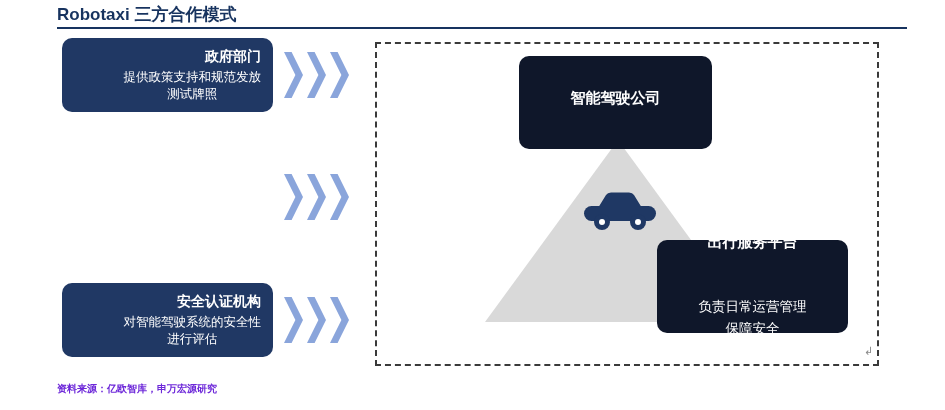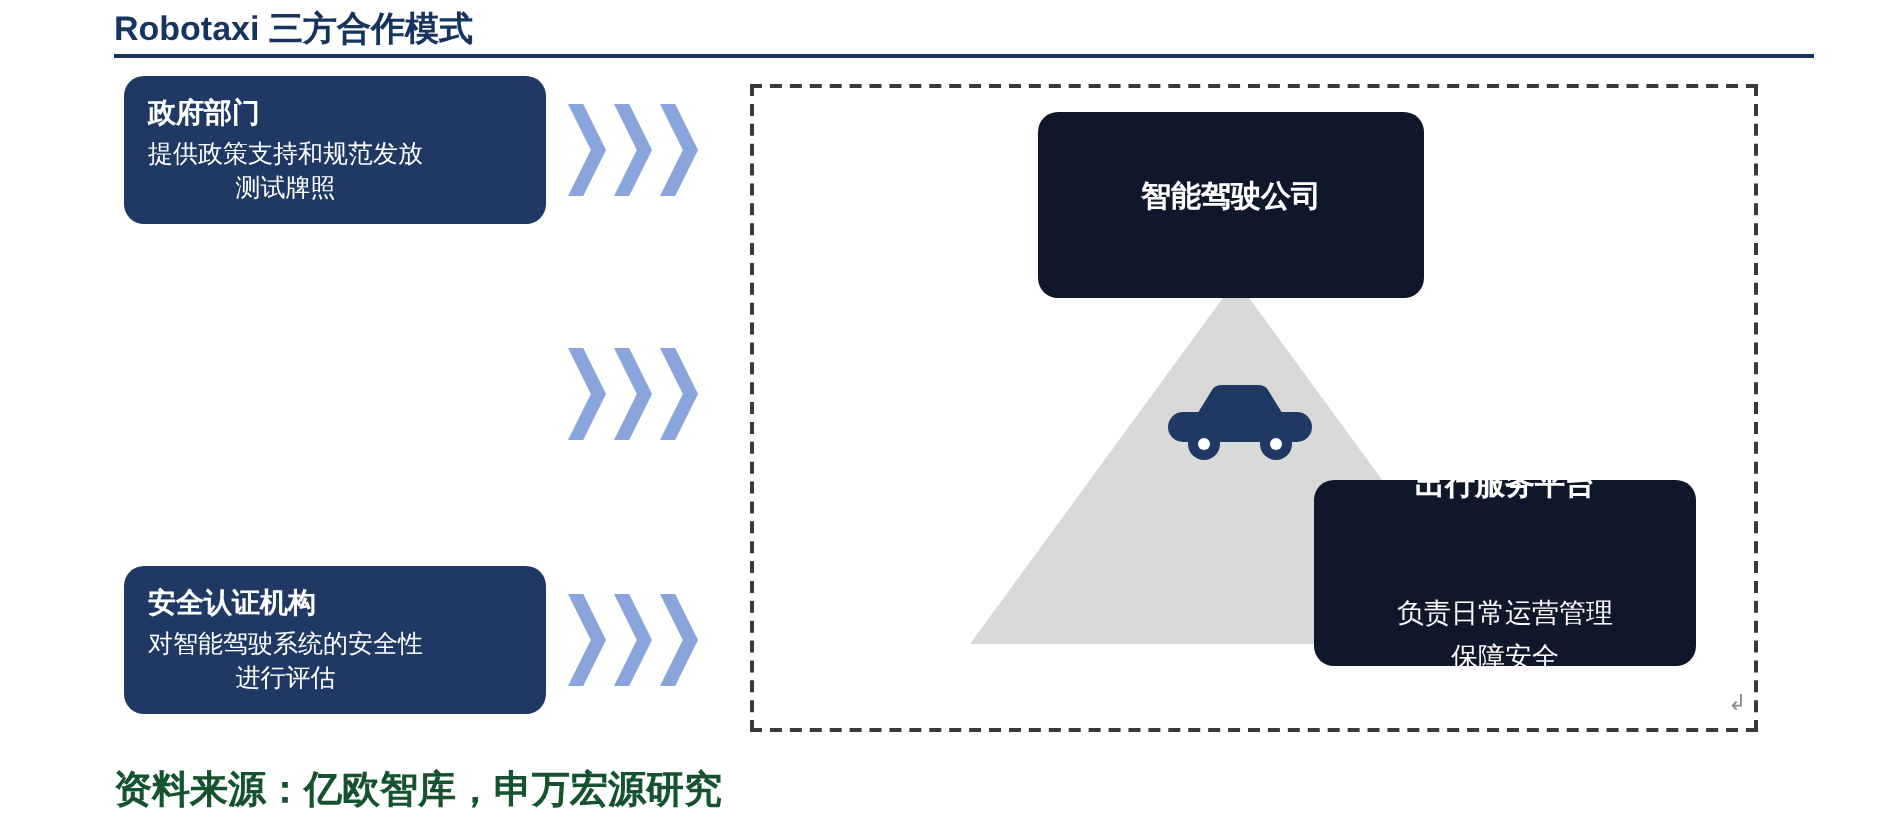--- a/index.html
+++ b/index.html
@@ -6,21 +6,21 @@
   html, body { margin: 0; padding: 0; background: #ffffff; }
   body { font-family: "Liberation Sans", "DejaVu Sans", sans-serif; }
 
   .canvas { position: relative; width: 945px; height: 410px; background: #ffffff; overflow: hidden; padding-left: 28px; }
 
   .page-title { position: absolute; left: 57px; top: 3px; font-size: 17px; font-weight: 700; color: #17335f; }
   .title-rule { position: absolute; left: 57px; top: 27px; width: 850px; height: 2px; background: #17335f; }
 
   .navy-box { position: absolute; left: 62px; width: 211px; height: 74px; background: #203864;
               border-radius: 10px; color: #fff; display: flex; flex-direction: column;
-              align-items: flex-start; justify-content: center; text-align: center; padding: 6px 12px; }
+              align-items: flex-end; justify-content: center; text-align: center; padding: 6px 12px; }
   .navy-box .bt { font-size: 14px; font-weight: 700; margin-bottom: 3px; }
   .navy-box .bd { font-size: 12.5px; line-height: 1.35; white-space: pre-line; }
 
   .chev-group { position: absolute; left: 284px; display: flex; gap: 4px; }
   .chev { width: 19px; height: 46px; background: #8AA5DB;
           clip-path: polygon(0 0, 40% 0, 100% 50%, 40% 100%, 0 100%, 60% 50%); }
 
   .dashed-frame { position: absolute; left: 375px; top: 42px; width: 504px; height: 324px; border: 2px dashed #3a3a3a; }
 
   .tri { position: absolute; left: 485px; top: 140px; width: 266px; height: 182px; background: #d9d9d9;
@@ -33,21 +33,21 @@
   .blue-box .bd { font-size: 13.5px; line-height: 1.6; white-space: pre-line; }
 
   #box-top      { left: 519px; top: 56px;  width: 193px; height: 93px; }
   #box-oem      { left: 400px; top: 237px; width: 191px; height: 93px; }
   #box-mobility { left: 657px; top: 240px; width: 191px; height: 93px; gap: 36px; }
 
   .car { position: absolute; left: 583px; top: 187px; z-index: 2; }
 
   .cursor-mark { position: absolute; left: 864px; top: 345px; font-size: 11px; color: #8a8a8a; z-index: 3; }
 
-  .source-line { position: absolute; left: 57px; top: 382px; font-size: 19px; font-weight: 700; color: #14532d; }
+  .source-line { position: absolute; left: 57px; top: 382px; font-size: 10px; font-weight: 700; color: #6d28d9; }
 </style>
 </head>
 <body>
 
 <div class="canvas">
 
   <div class="page-title">Robotaxi 三方合作模式</div>
   <div class="title-rule"></div>
 
   <div class="navy-box" style="top:38px">

